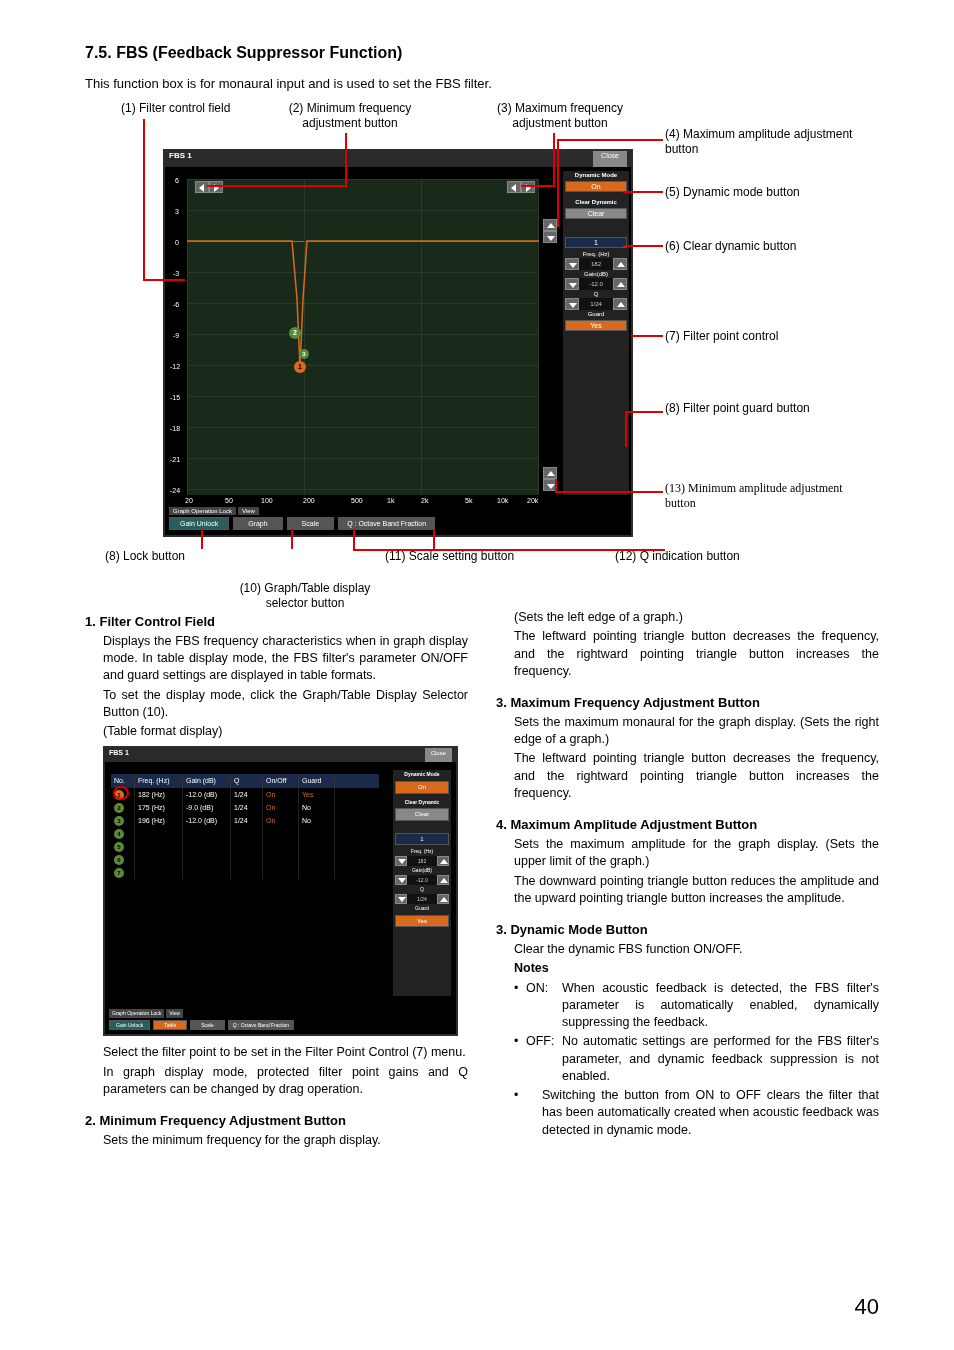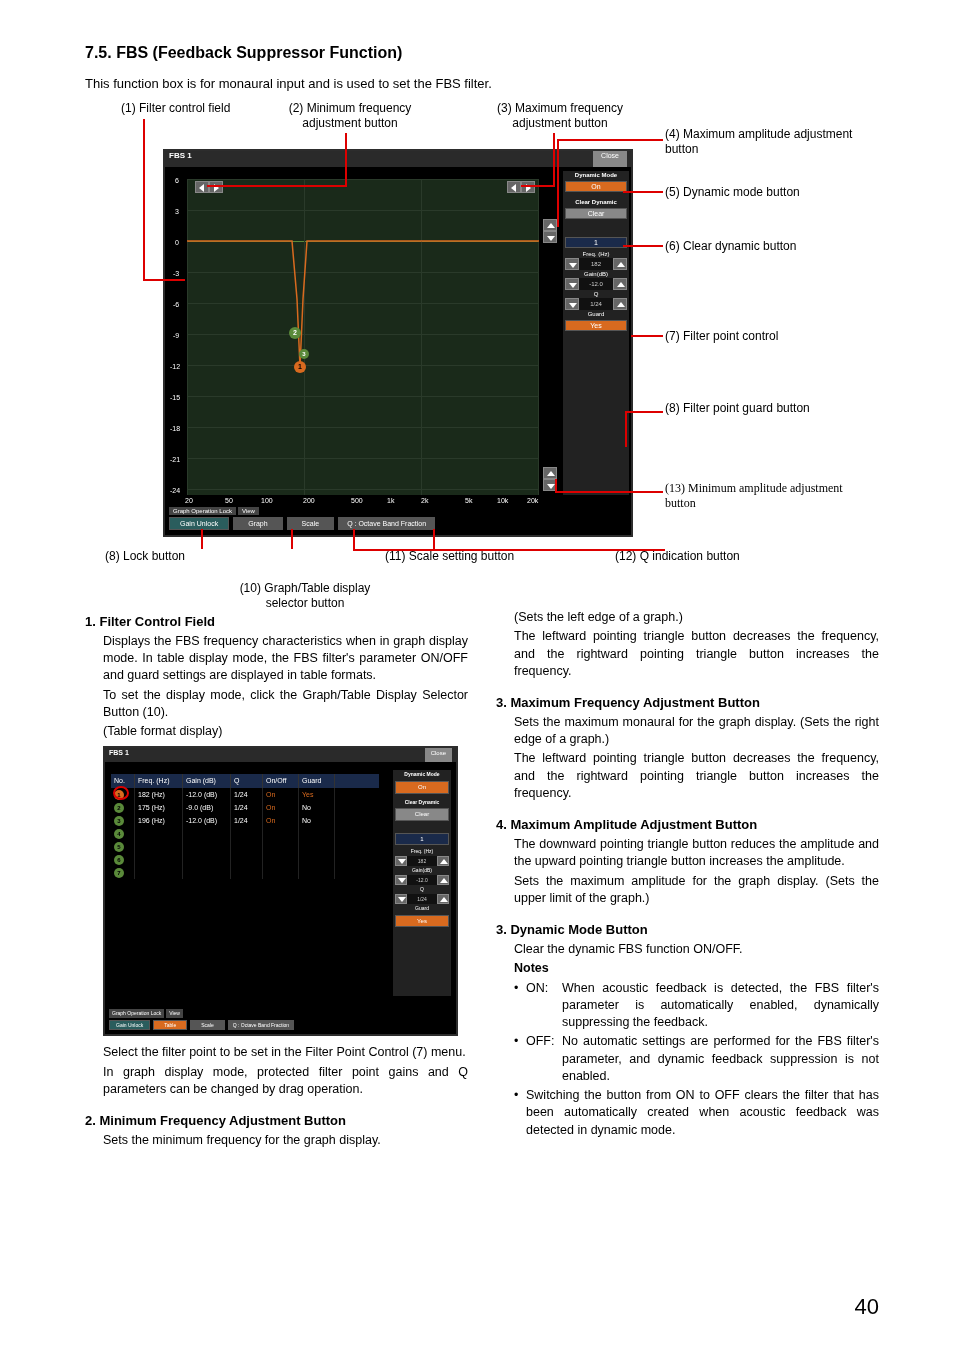--- a/index.html
+++ b/index.html
@@ -398,39 +398,39 @@
 
     <div class="col">
       <p class="sub">(Sets the left edge of a graph.)</p>
       <p class="sub">The leftward pointing triangle button decreases the frequency, and the rightward pointing triangle button increases the frequency.</p>
 
       <h4 style="margin-top:14px;">3. Maximum Frequency Adjustment Button</h4>
       <p class="sub">Sets the maximum monaural for the graph display. (Sets the right edge of a graph.)</p>
       <p class="sub">The leftward pointing triangle button decreases the frequency, and the rightward pointing triangle button increases the frequency.</p>
 
       <h4 style="margin-top:14px;">4. Maximum Amplitude Adjustment Button</h4>
+      <p class="sub">Sets the maximum amplitude for the graph display. (Sets the upper limit of the graph.)</p>
       <p class="sub">The downward pointing triangle button reduces the amplitude and the upward pointing triangle button increases the amplitude.</p>
-      <p class="sub">Sets the maximum amplitude for the graph display. (Sets the upper limit of the graph.)</p>
 
       <h4 style="margin-top:14px;">3. Dynamic Mode Button</h4>
       <p class="sub">Clear the dynamic FBS function ON/OFF.</p>
       <p class="sub" style="font-weight:bold;">Notes</p>
       <div class="note-list">
         <div class="note-item">
           <div class="bullet">•</div>
           <div class="on-off">ON:</div>
           <div class="txt">When acoustic feedback is detected, the FBS filter's parameter is automatically enabled, dynamically suppressing the feedback.</div>
         </div>
         <div class="note-item">
           <div class="bullet">•</div>
           <div class="on-off">OFF:</div>
           <div class="txt">No automatic settings are performed for the FBS filter's parameter, and dynamic feedback suppression is not enabled.</div>
         </div>
         <div class="note-item">
           <div class="bullet">•</div>
-          <div class="txt" style="margin-left:0;">Switching the button from ON to OFF clears the filter that has been automatically created when acoustic feedback was detected in dynamic mode.</div>
+          <div class="txt" style="margin-left:16px;">Switching the button from ON to OFF clears the filter that has been automatically created when acoustic feedback was detected in dynamic mode.</div>
         </div>
       </div>
     </div>
   </div>
 
   <div class="page-num">40</div>
 </div>
 
 </body></html>

